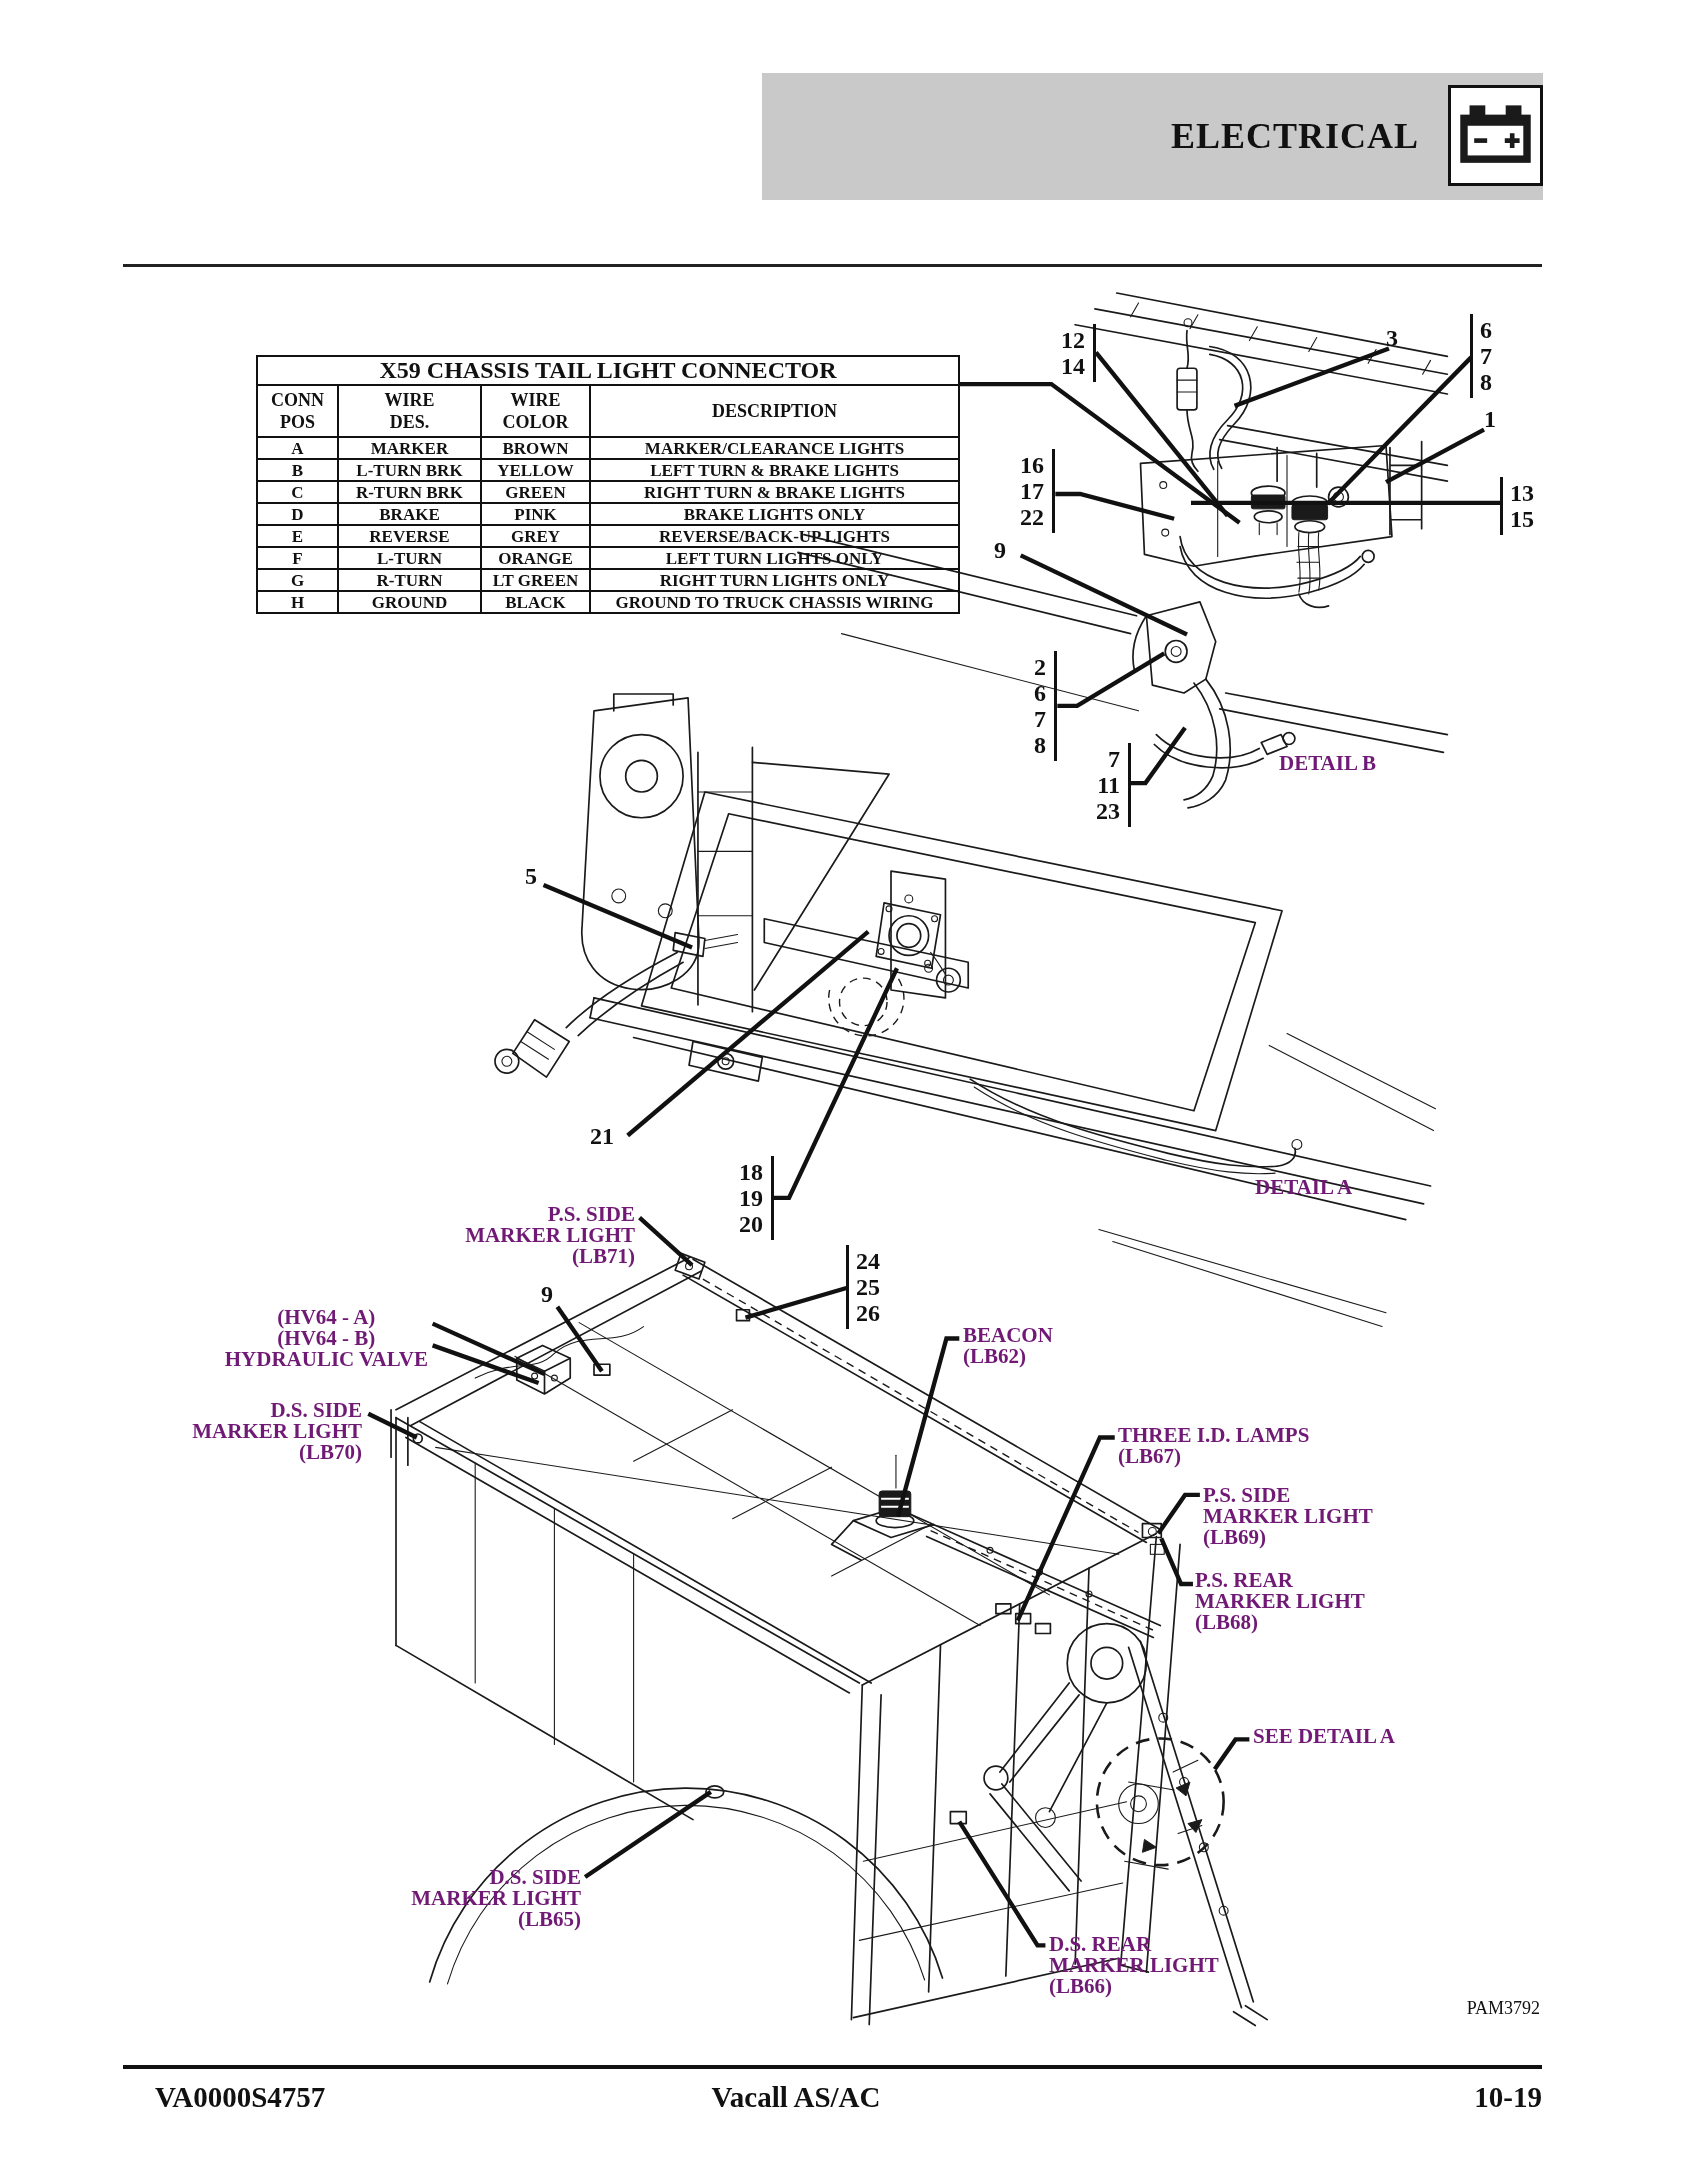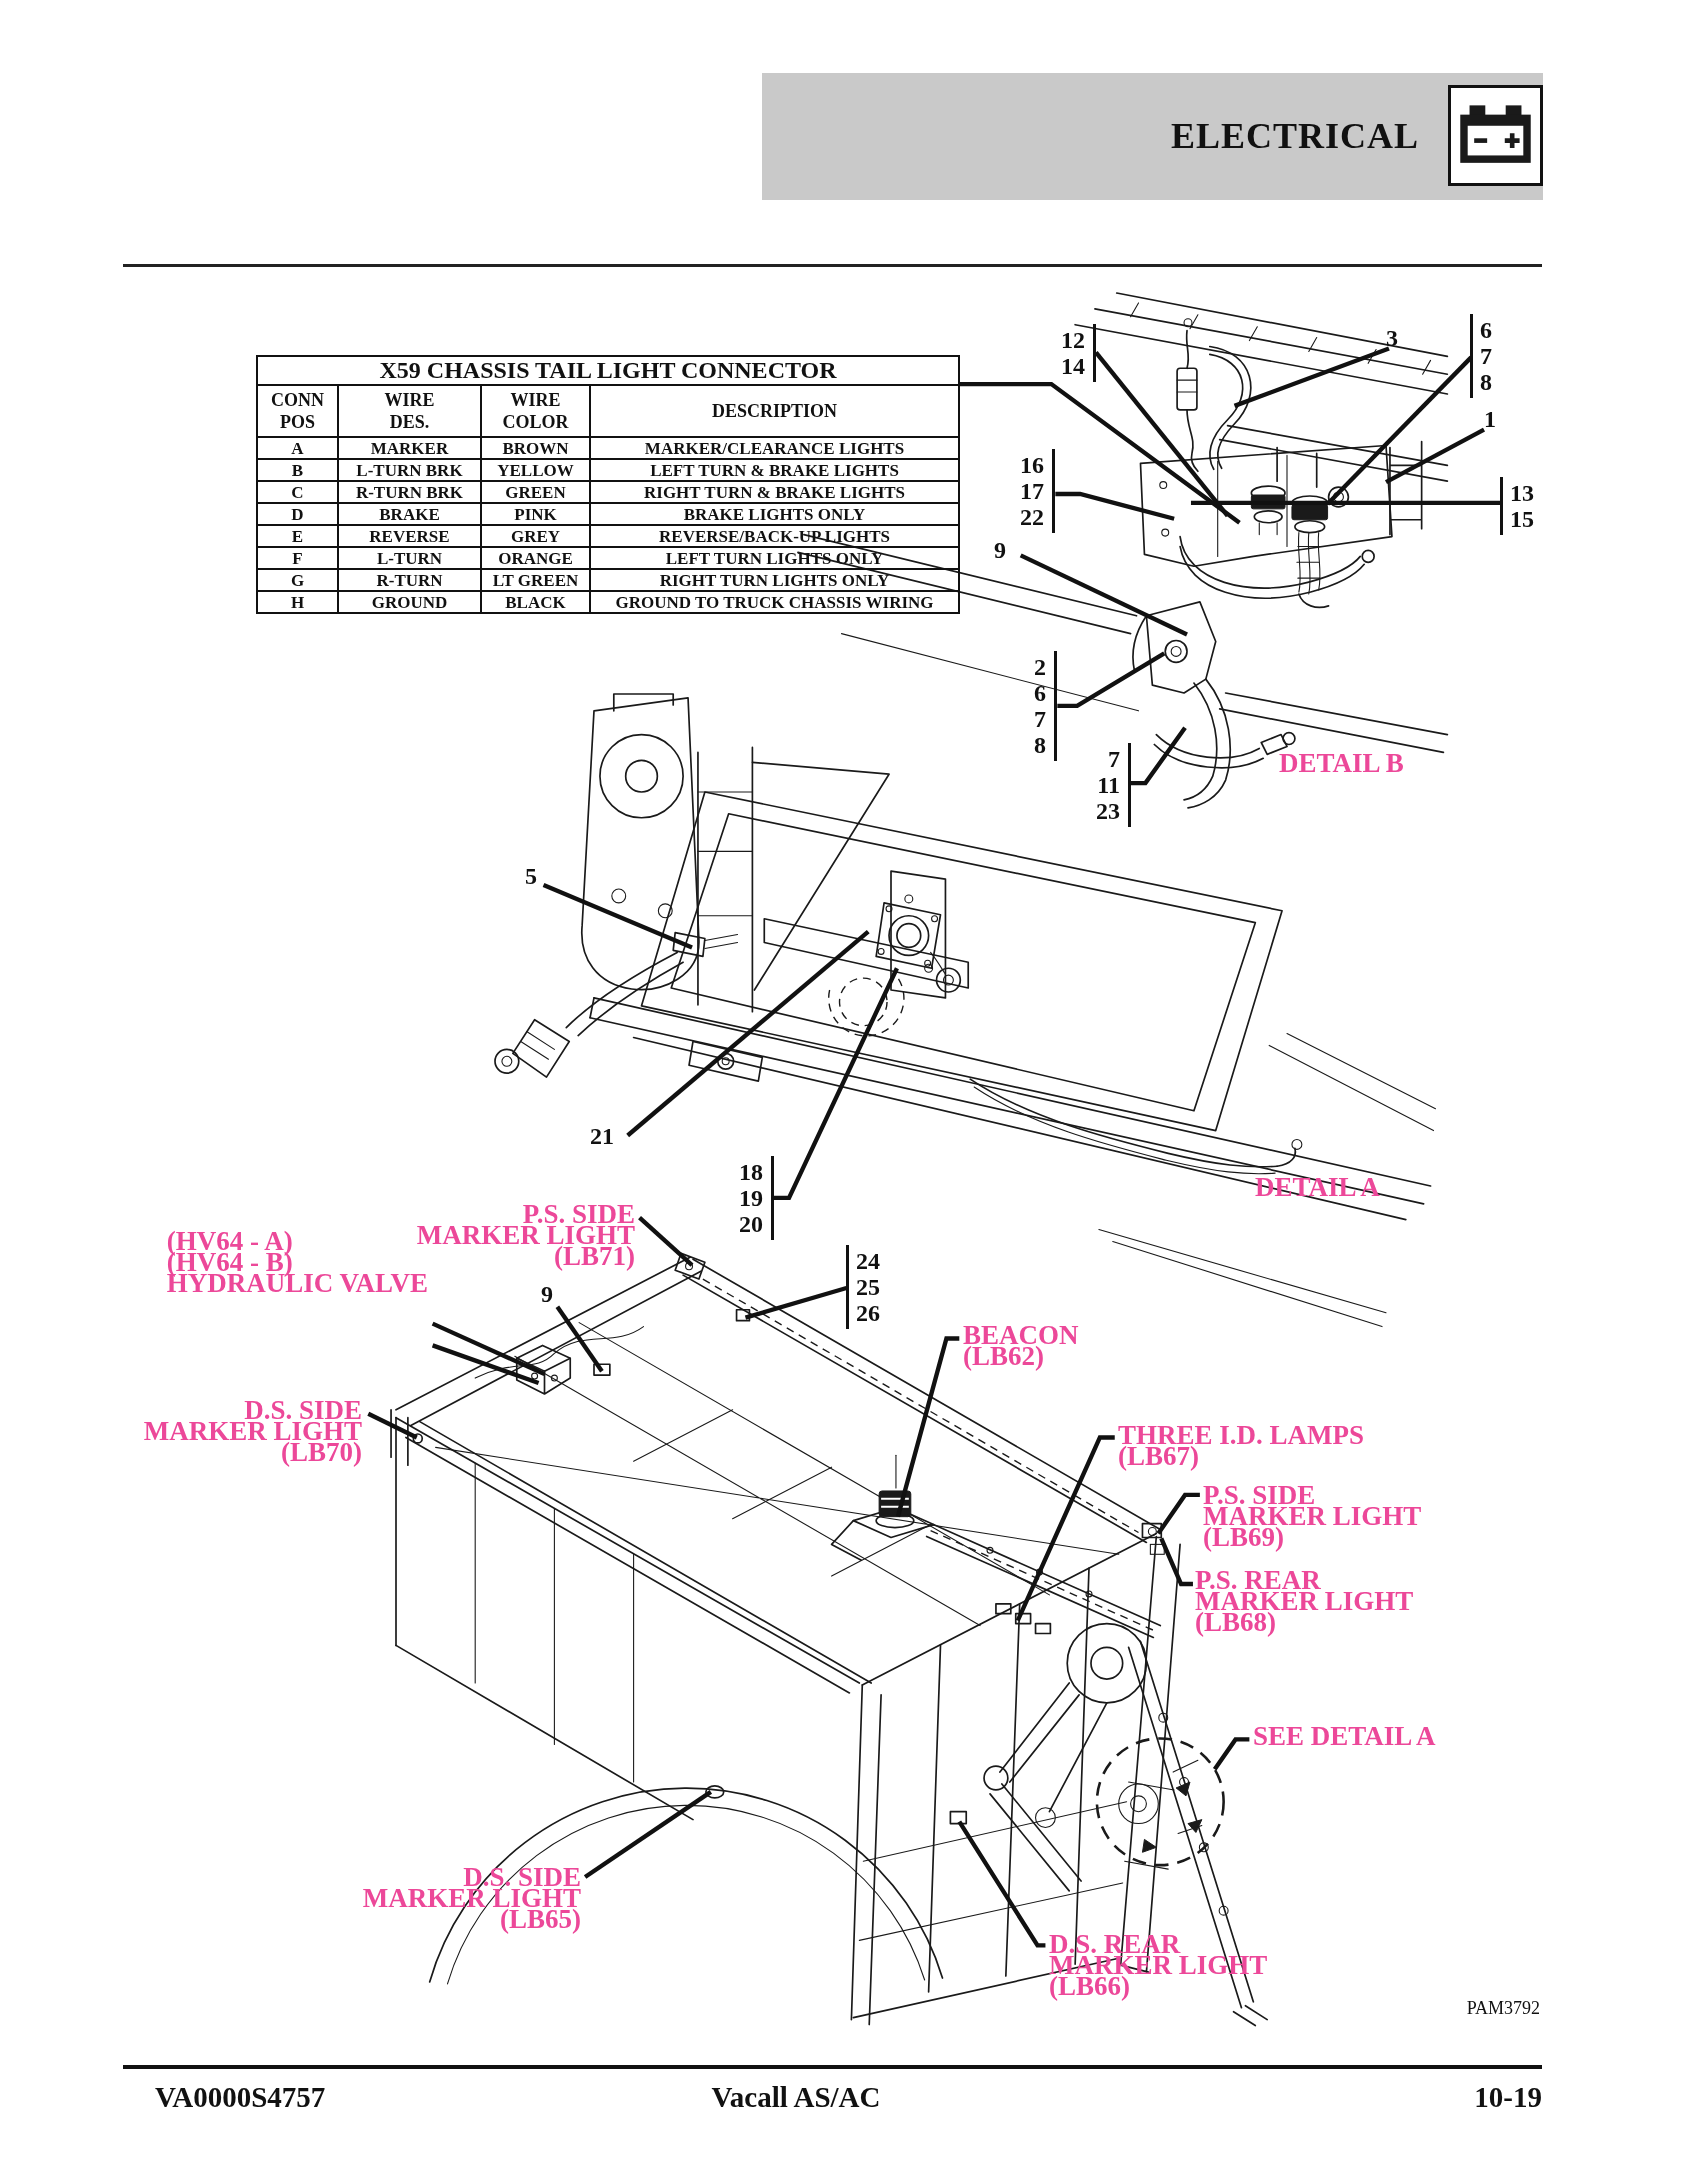--- a/index.html
+++ b/index.html
@@ -41,24 +41,24 @@
   #cg-9-rail{left:994px;top:537px;}
   #cg-2-6-7-8{right:626px;top:651px;}
   #cg-7-11-23{right:552px;top:743px;}
   #cg-5{left:525px;top:863px;}
   #cg-21{left:590px;top:1123px;}
   #cg-18-19-20{right:909px;top:1156px;}
   #cg-24-25-26{left:846px;top:1245px;}
   #cg-9-tank{left:541px;top:1281px;}
 
   
-  .lbl{position:absolute;font-size:27px;font-weight:bold;line-height:21px;
-       white-space:pre-line;color:#ec4899;}
+  .lbl{position:absolute;font-size:21px;font-weight:bold;line-height:21px;
+       white-space:pre-line;color:#701a75;}
   #lb-ps71{right:1048px;top:1204px;text-align:right;}
-  #lb-hv64{right:1255px;top:1231px;text-align:left;}
+  #lb-hv64{right:1255px;top:1307px;text-align:center;}
   #lb-ds70{right:1321px;top:1400px;text-align:right;}
   #lb-beacon{left:963px;top:1325px;}
   #lb-lamps67{left:1118px;top:1425px;}
   #lb-ps69{left:1203px;top:1485px;}
   #lb-ps68{left:1195px;top:1570px;}
   #lb-seeA{left:1253px;top:1726px;}
   #lb-ds65{right:1102px;top:1867px;text-align:right;}
   #lb-ds66{left:1049px;top:1934px;}
   #lb-detail-a{left:1255px;top:1177px;}
   #lb-detail-b{left:1279px;top:753px;}

